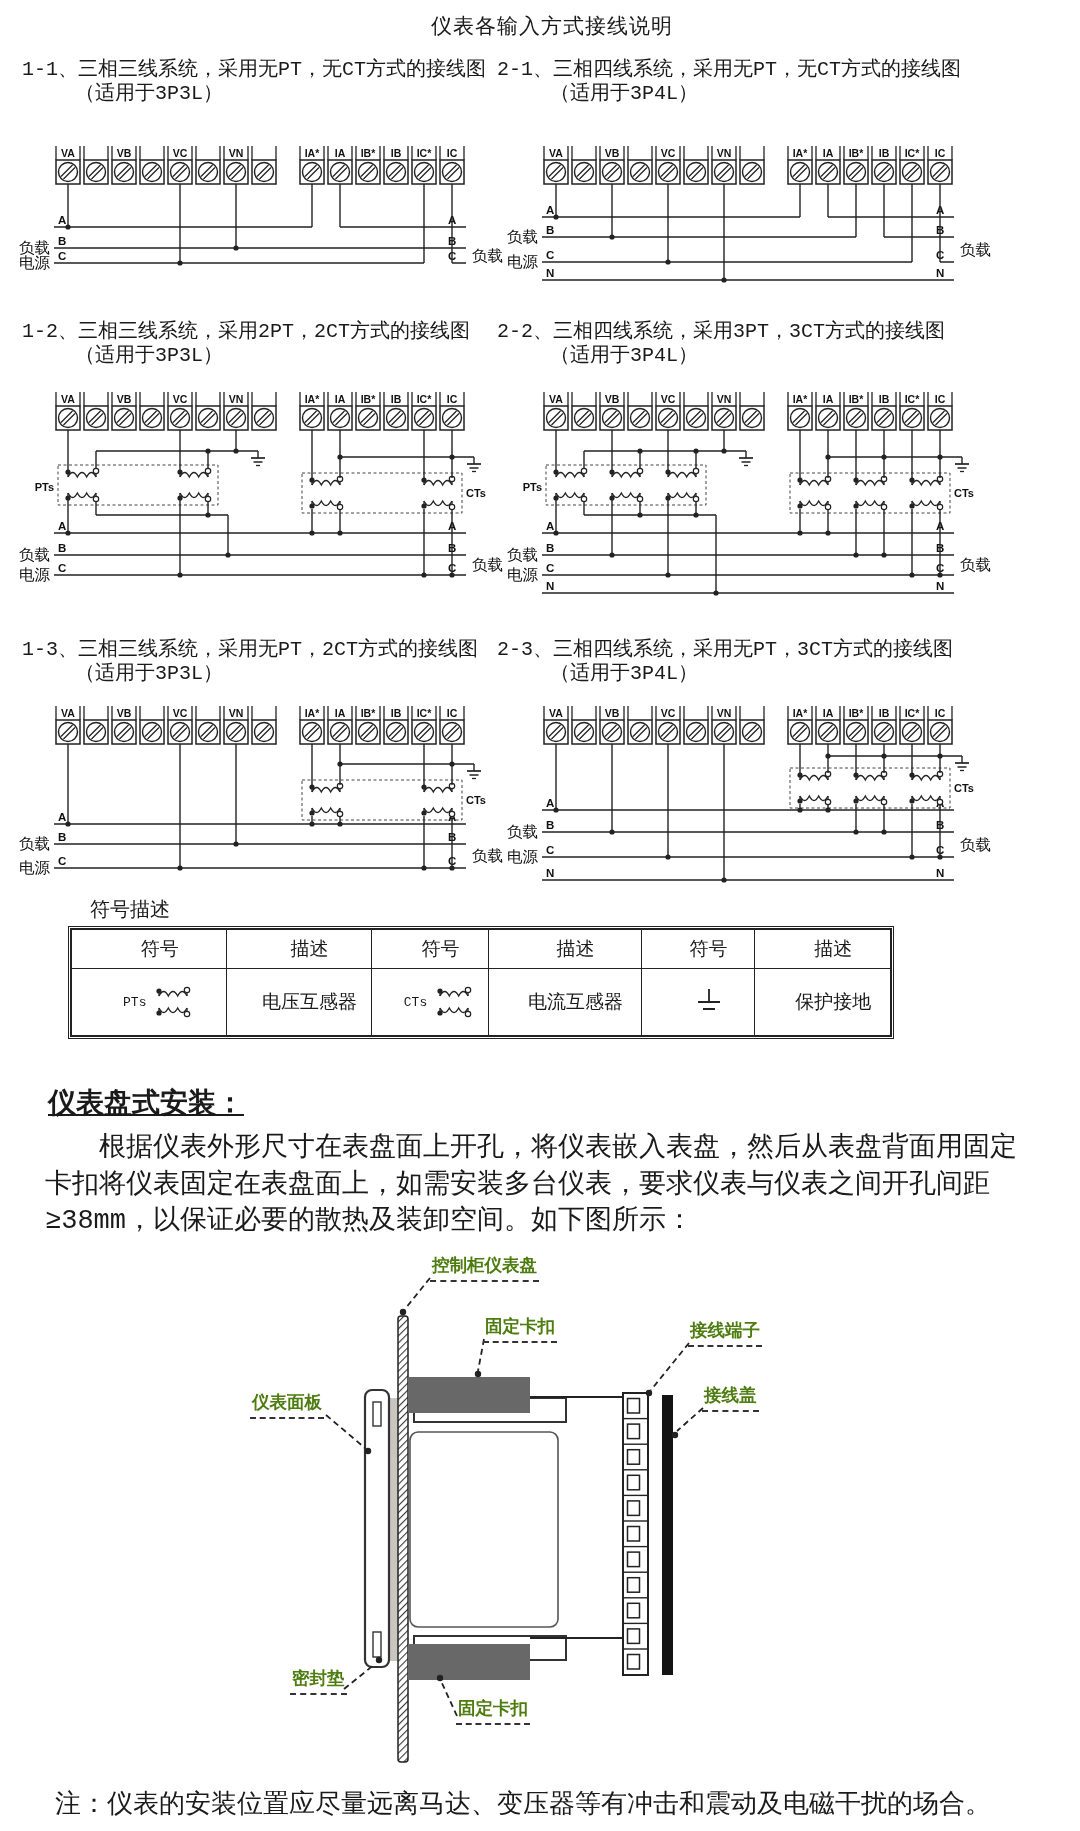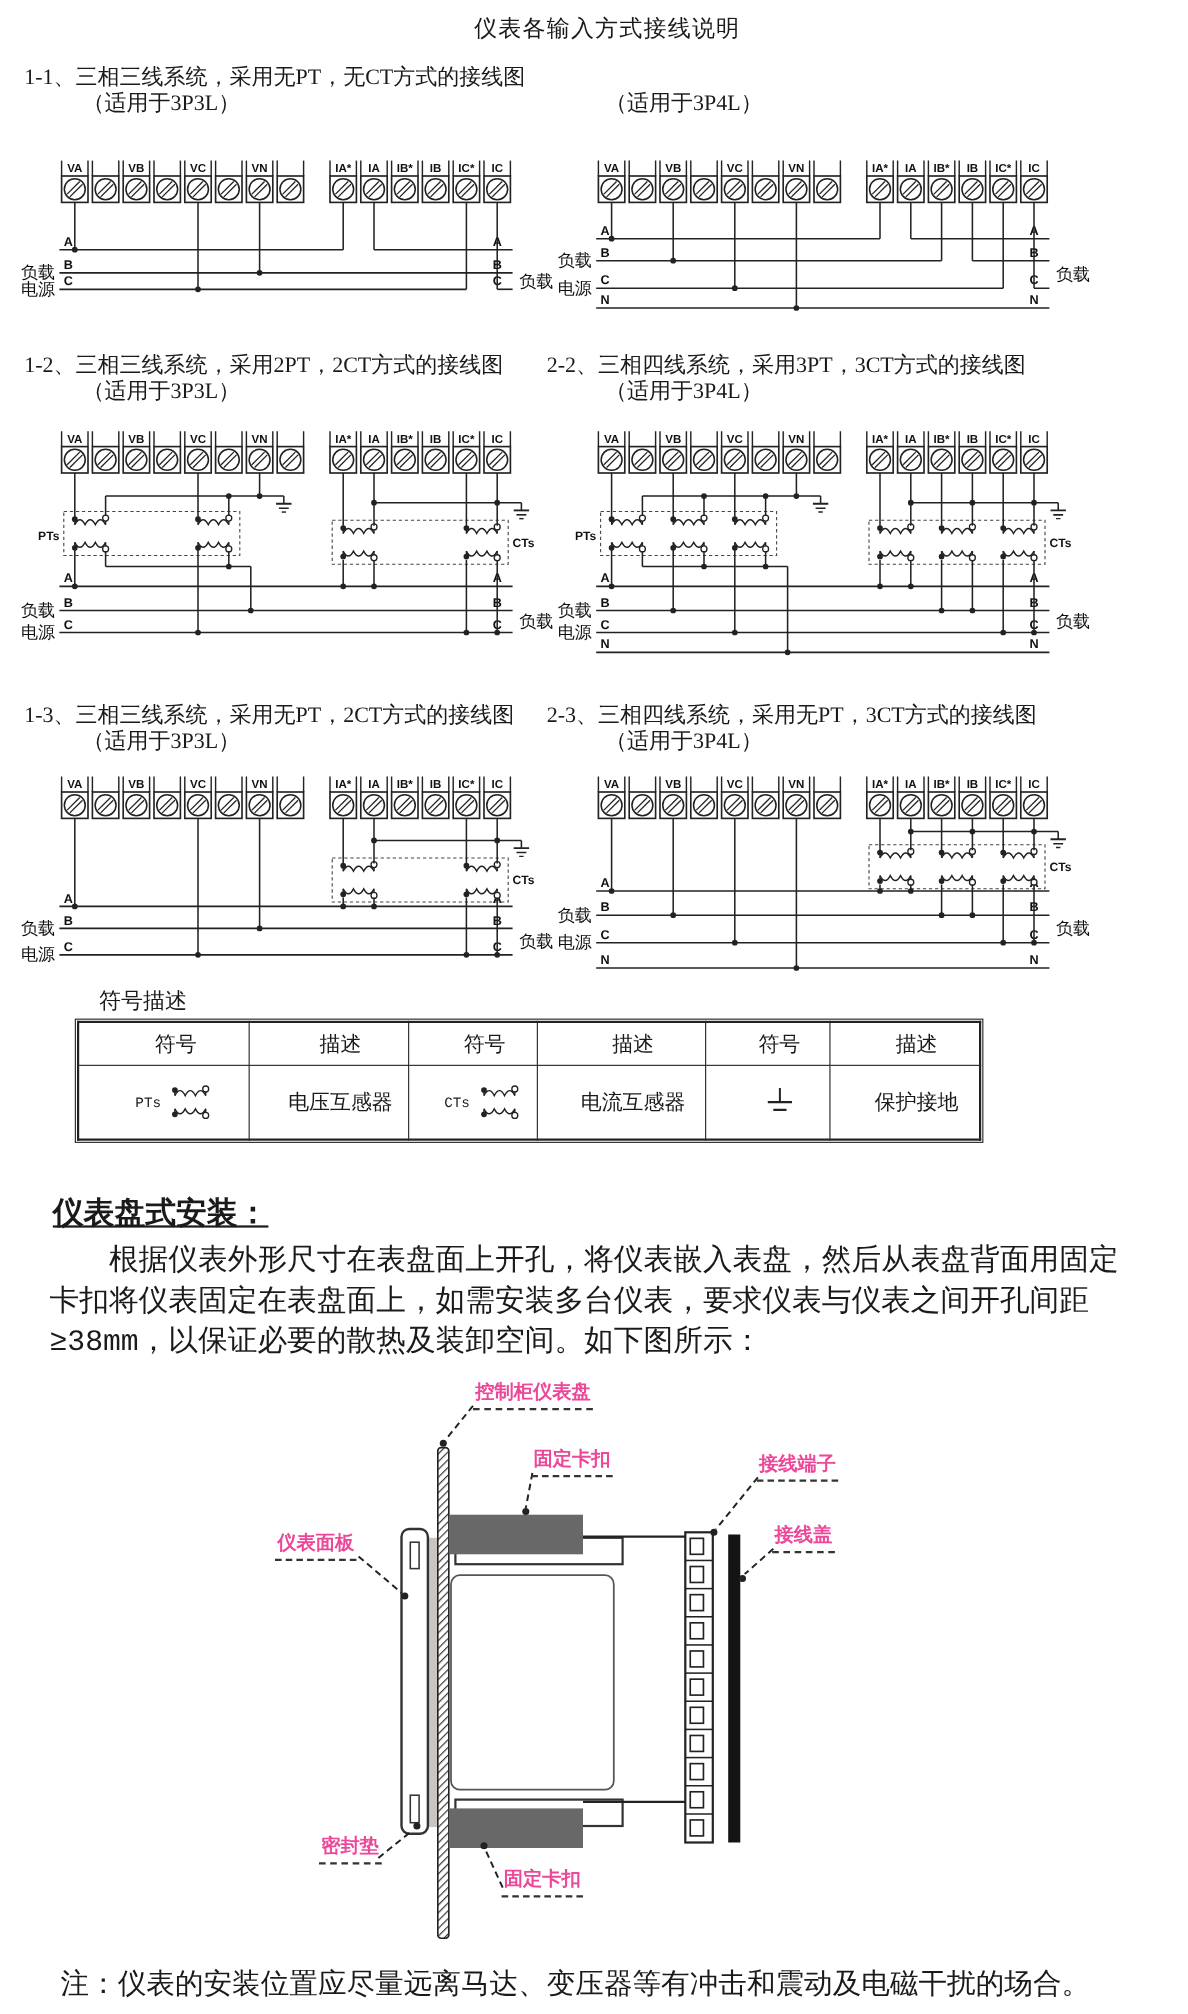--- a/index.html
+++ b/index.html
@@ -1,53 +1,53 @@
 <!DOCTYPE html>
 <html><head>
 <meta charset="utf-8">
 <style>
   html,body{margin:0;padding:0;background:#fff;}
   body{width:1080px;height:1831px;position:relative;overflow:hidden;
        font-family:"Liberation Serif",serif;color:#1a1a1a;}
   .page-title{position:absolute;top:12px;left:12px;width:1080px;text-align:center;
               font-size:21px;letter-spacing:1px;}
-  .dtitle{position:absolute;width:478px;font-size:20px;line-height:24px;white-space:normal;}
+  .dtitle{position:absolute;width:478px;font-size:20px;line-height:24px;white-space:normal;font-family:Liberation Mono, monospace;}
   .dsub{display:inline-block;padding-left:53px;}
   svg.wiring{position:absolute;}
   .sym-heading{position:absolute;left:48px;top:896px;font-size:20px;margin-left:42px;}
   table.symtab{position:absolute;left:70px;top:928px;border-collapse:collapse;table-layout:fixed;
                width:820px;font-size:19px;}
   table.symtab th,table.symtab td{border:1.5px solid #222;text-align:center;font-weight:400;padding-left:23px;}
   table.symtab{border:2.5px solid #222;outline:1px solid #222;outline-offset:1px;}
   table.symtab th{height:36px;}
   table.symtab td{height:64px;}
   .symcell{display:flex;align-items:center;justify-content:center;gap:4px;}
   .symcell .symtxt{font-size:13px;font-family:"Liberation Mono",monospace;}
   .install-heading{position:absolute;left:48px;top:1084px;
       font-family:"Liberation Sans",sans-serif;font-weight:700;font-size:28px;text-decoration:underline;}
   .install-para{position:absolute;left:45px;top:1130px;width:985px;
       font-family:Liberation Mono, monospace;font-size:27px;line-height:36.5px;
       text-indent:2em;letter-spacing:0;}
   svg.figure{position:absolute;left:238px;top:1248px;}
   .fig-label{position:absolute;font-family:"Liberation Sans",sans-serif;font-size:17.5px;
-      font-weight:600;color:#ec4899;padding:0 2px 3px 2px;border-bottom:2px dashed #333;}
+      font-weight:600;color:#4d7c0f;padding:0 2px 3px 2px;border-bottom:2px dashed #333;}
   .note{position:absolute;left:55px;top:1786px;width:1010px;
       font-family:"Liberation Sans",sans-serif;font-size:26px;}
 </style>
 </head>
 <body>
 
 <div class="page-title">仪表各输入方式接线说明</div>
 
 <div class="dtitle" style="left:22px;top:58px">
   <span>1-1、三相三线系统，采用无PT，无CT方式的接线图</span><br>
   <span class="dsub">（适用于3P3L）</span>
 </div>
 <div class="dtitle" style="left:497px;top:58px">
-  <br>
+  <span>2-1、三相四线系统，采用无PT，无CT方式的接线图</span><br>
   <span class="dsub">（适用于3P4L）</span>
 </div>
 <div class="dtitle" style="left:22px;top:320px">
   <span>1-2、三相三线系统，采用2PT，2CT方式的接线图</span><br>
   <span class="dsub">（适用于3P3L）</span>
 </div>
 <div class="dtitle" style="left:497px;top:320px">
   <span>2-2、三相四线系统，采用3PT，3CT方式的接线图</span><br>
   <span class="dsub">（适用于3P4L）</span>
 </div>

